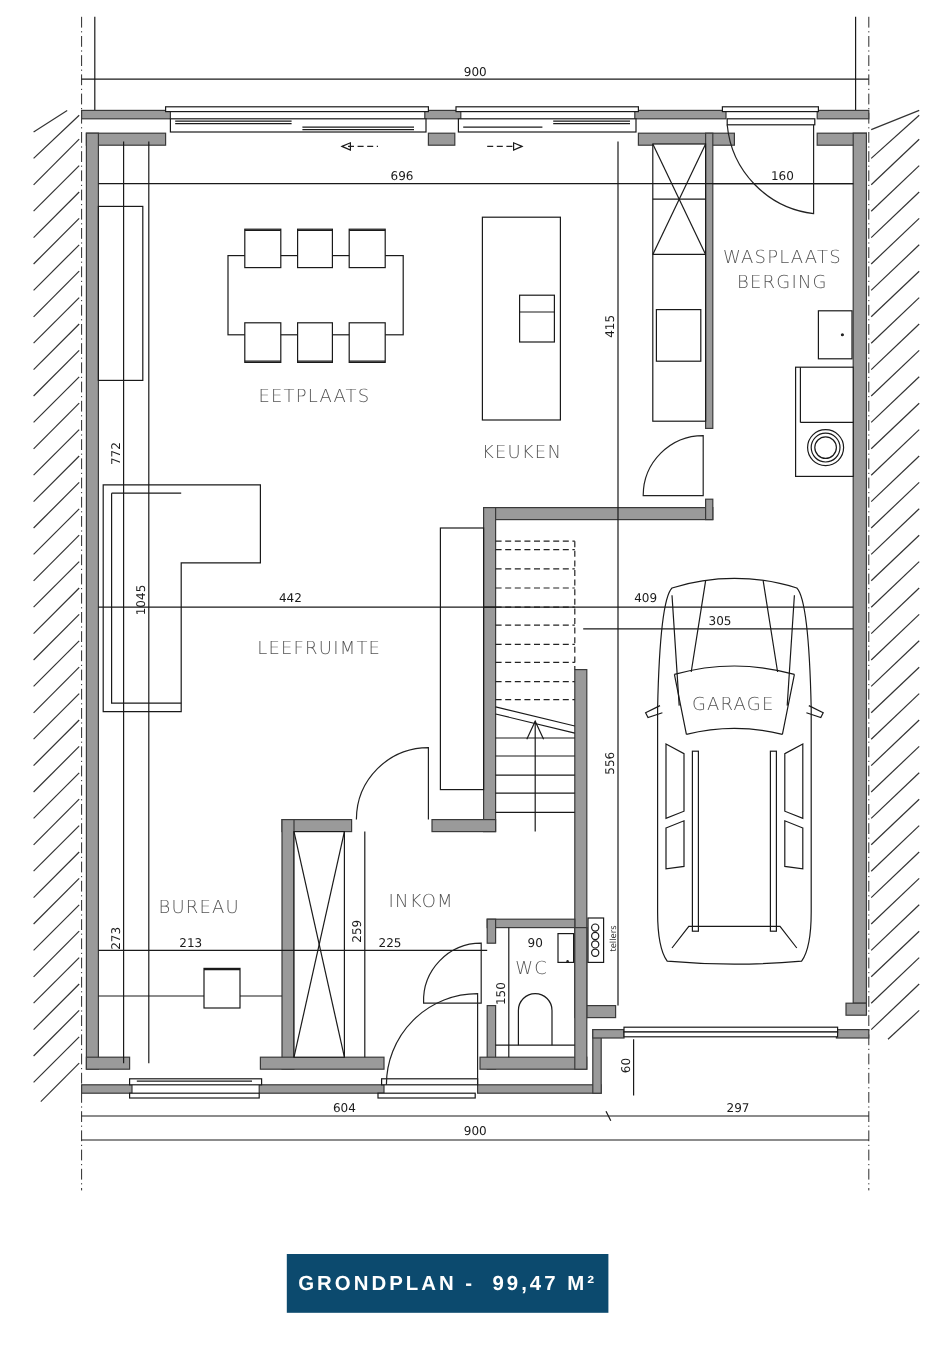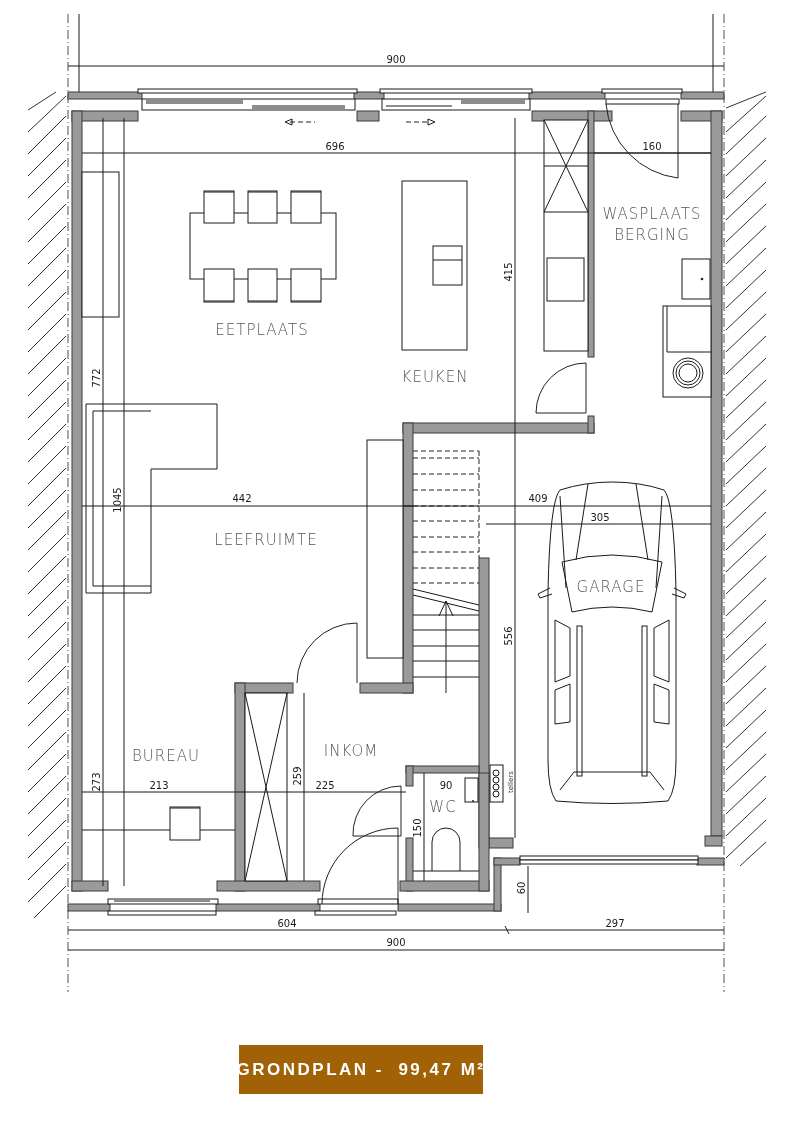--- a/index.html
+++ b/index.html
@@ -9,22 +9,22 @@
   .ln { fill: none; stroke: #1a1a1a; stroke-width: 1; }
   .fur { fill: #ffffff; stroke: #1a1a1a; stroke-width: 1; }
   .dash { fill: none; stroke: #222; stroke-width: 1; stroke-dasharray: 5 3; }
   .axis { fill: none; stroke: #222; stroke-width: 0.8; stroke-dasharray: 9 3 1 3; }
   .hatch { stroke: #333; stroke-width: 1; }
   .dim { font-family: "DejaVu Sans", sans-serif; font-size: 10px; fill: #1a1a1a; }
   .room { font-family: "DejaVu Sans", sans-serif; font-size: 15px; fill: #555555; letter-spacing: 1px; font-weight: 300; }
   .small { font-family: "DejaVu Sans", sans-serif; font-size: 7px; fill: #333; }
   .door { fill: none; stroke: #222; stroke-width: 1; }
   #title-box {
-    position: absolute; left: 239px; top: 1045px; width: 244px; height: 49px;
-    background: #a16207; color: #ffffff; display: flex; align-items: center; justify-content: center;
+    position: absolute; left: 239px; top: 1045px; width: 268px; height: 49px;
+    background: #0c4a6e; color: #ffffff; display: flex; align-items: center; justify-content: center;
     font-family: "Liberation Sans", sans-serif; font-weight: bold; font-size: 17px; letter-spacing: 2.5px;
   }
   #title-box span { white-space: pre; }
 </style>
 </head>
 <body>
 
 <svg id="plan" viewBox="0 0 792 1122" xmlns="http://www.w3.org/2000/svg">
 
   <g>

